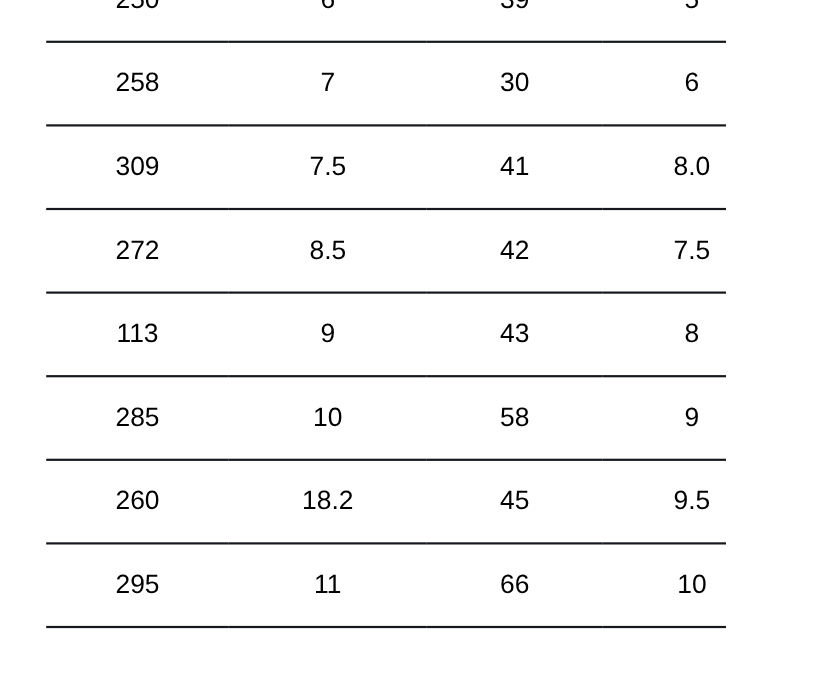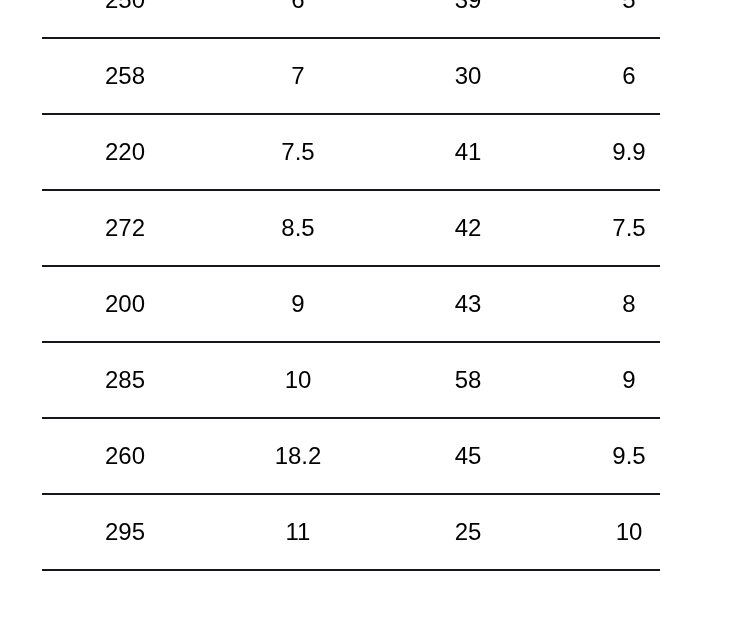--- a/index.html
+++ b/index.html
@@ -77,51 +77,51 @@
           <td>39</td>
           <td>5</td>
         </tr>
         <tr>
           <td>258</td>
           <td>7</td>
           <td>30</td>
           <td>6</td>
         </tr>
         <tr>
-          <td>220</td>
+          <td>309</td>
           <td>7.5</td>
           <td>41</td>
-          <td>9.9</td>
+          <td>8.0</td>
         </tr>
         <tr>
           <td>272</td>
           <td>8.5</td>
           <td>42</td>
           <td>7.5</td>
         </tr>
         <tr>
-          <td>200</td>
+          <td>113</td>
           <td>9</td>
           <td>43</td>
           <td>8</td>
         </tr>
         <tr>
           <td>285</td>
           <td>10</td>
           <td>58</td>
           <td>9</td>
         </tr>
         <tr>
           <td>260</td>
           <td>18.2</td>
           <td>45</td>
           <td>9.5</td>
         </tr>
         <tr>
           <td>295</td>
           <td>11</td>
-          <td>25</td>
+          <td>66</td>
           <td>10</td>
         </tr>
       </tbody>
     </table>
   </div>
 </div>
 
 </body></html>

